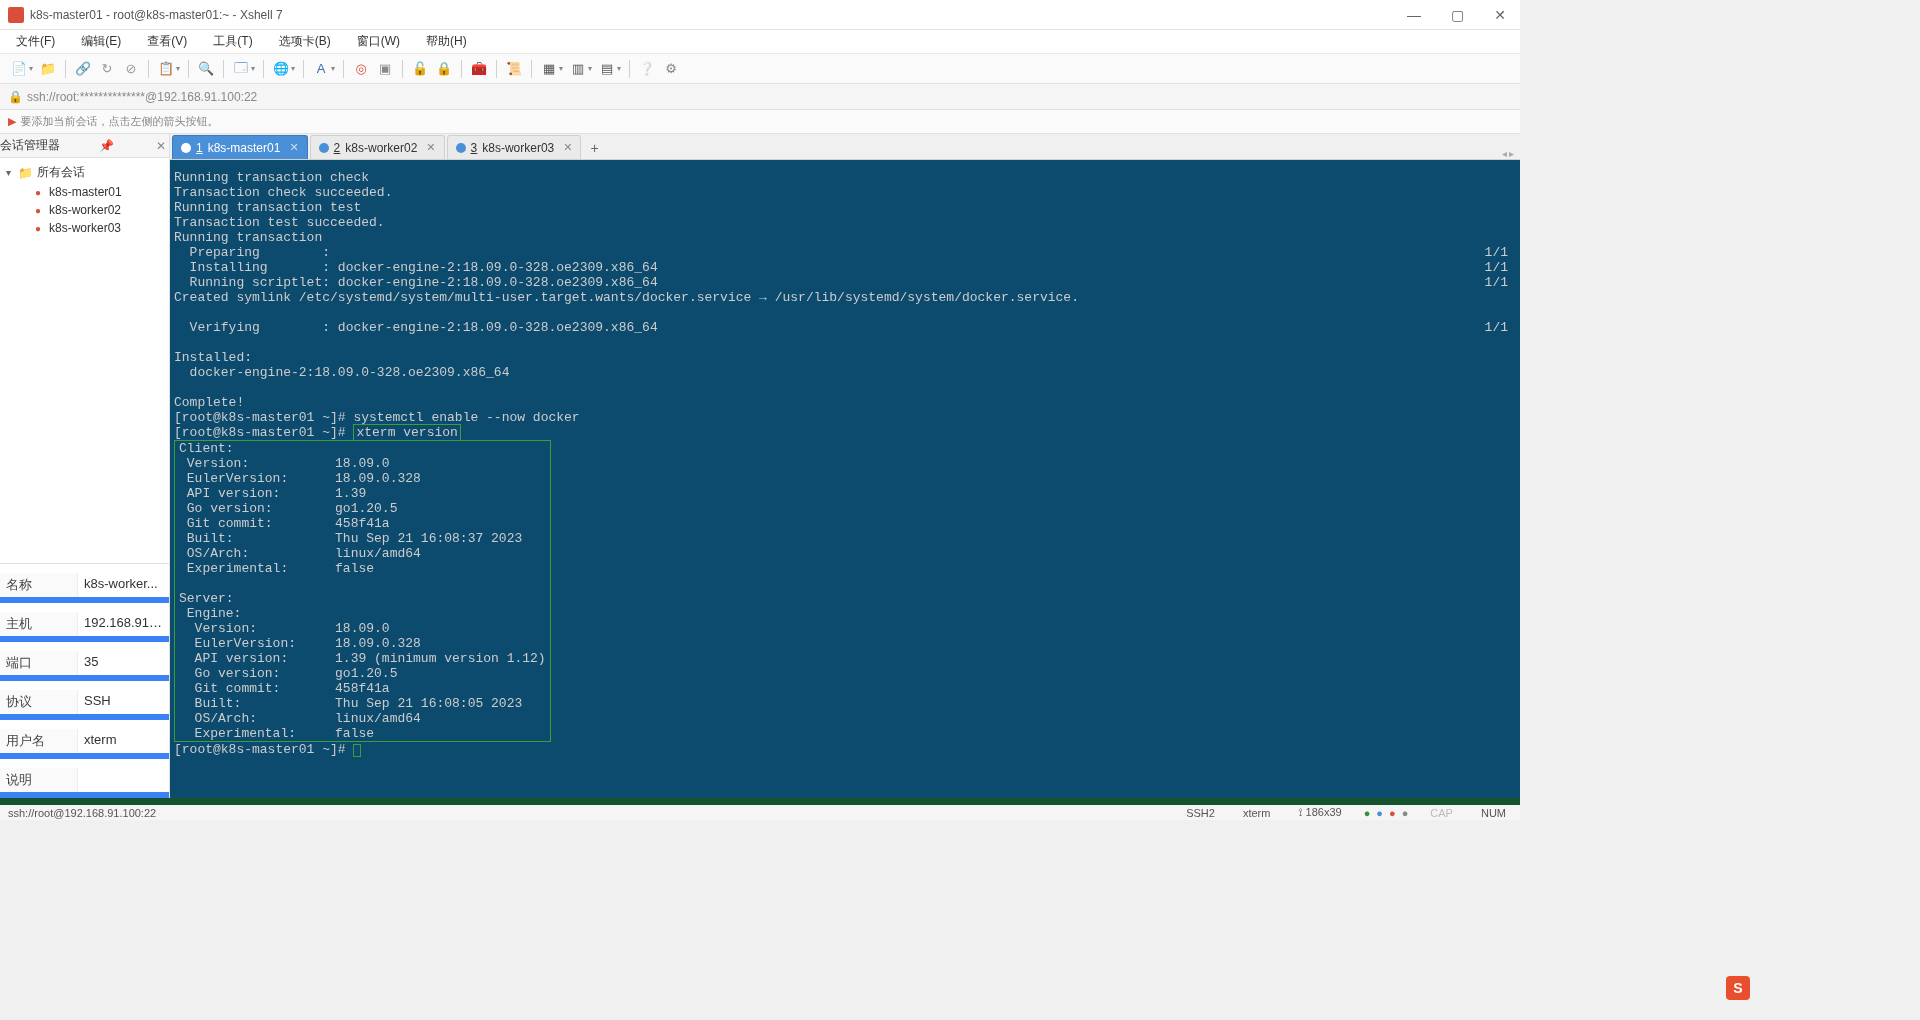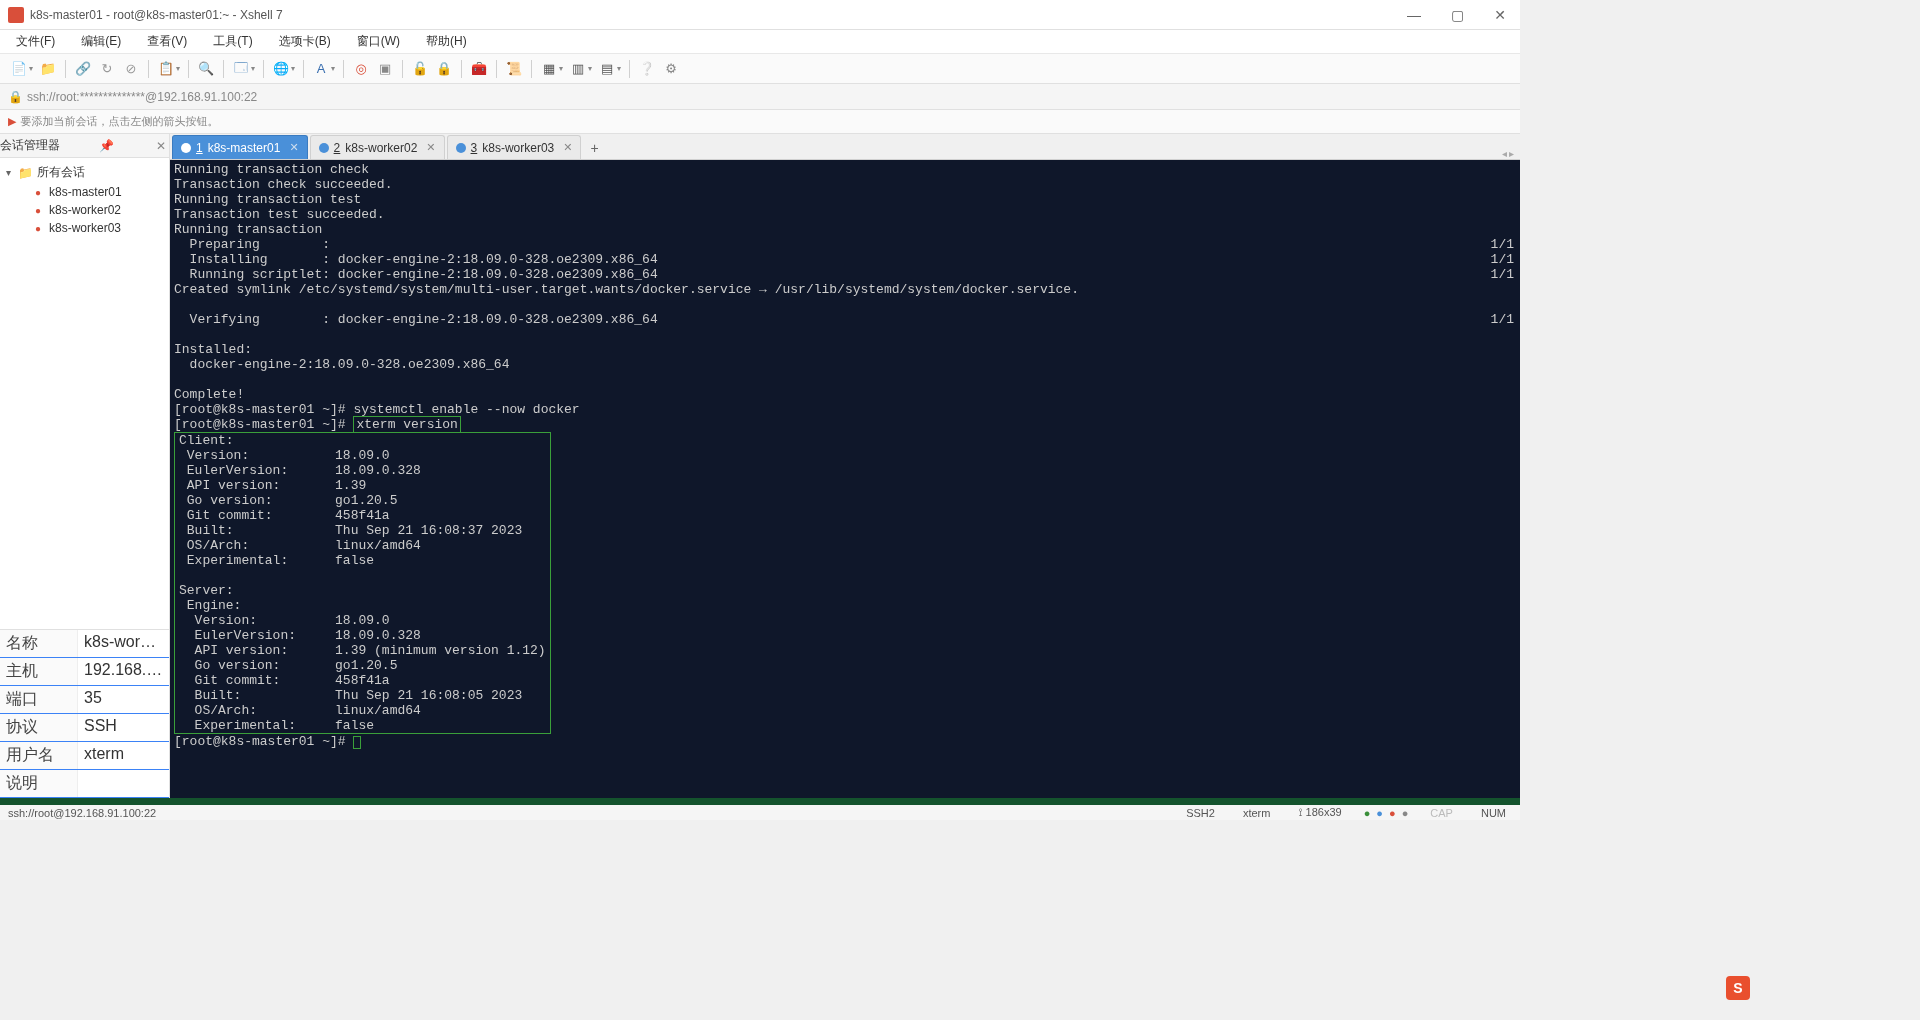--- a/index.html
+++ b/index.html
@@ -33,44 +33,44 @@
 .sidebar-tree { flex: 1; padding: 4px 0; overflow: auto; }
 .tree-item { display: flex; align-items: center; padding: 2px 6px; cursor: pointer; font-size: 12px; }
 .tree-item.root { font-weight: normal; }
 .tree-item .tree-toggle { width: 12px; color: #666; font-size: 10px; }
 .tree-item .tree-icon { width: 16px; height: 14px; margin-right: 3px; display: inline-flex; align-items: center; justify-content: center; }
 .tree-item.child { padding-left: 30px; }
 .folder-icon { color: #f0b04a; }
 .host-icon { color: #d94f3a; font-size: 10px; }
 
 .sidebar-props { border-top: 1px solid #e0e0e0; }
-.prop-row { display: flex; border-bottom: 1px solid #3b82f6; font-size: 16px; }
+.prop-row { display: flex; border-bottom: 6px solid #3b82f6; font-size: 13px; margin-top: 9px; }
 .prop-label { width: 78px; padding: 3px 6px; background: #fafafa; border-right: 1px solid #eee; color: #444; }
 .prop-value { flex: 1; padding: 3px 6px; color: #333; overflow: hidden; text-overflow: ellipsis; white-space: nowrap; }
 
 .content-area { flex: 1; display: flex; flex-direction: column; background: #fff; }
 .tabs-bar { height: 26px; display: flex; align-items: flex-end; background: #f0f0f0; border-bottom: 1px solid #d0d0d0; padding-left: 2px; }
 .tab { height: 24px; display: flex; align-items: center; padding: 0 8px; background: #eaeaea; border: 1px solid #d0d0d0; border-bottom: none; margin-right: 2px; cursor: pointer; border-radius: 3px 3px 0 0; font-size: 12px; gap: 5px; }
 .tab.active { background: #4a90d9; color: #fff; border-color: #3a7bc0; }
 .tab .tab-icon { width: 10px; height: 10px; border-radius: 50%; background: #4a90d9; display: inline-block; }
 .tab.active .tab-icon { background: #fff; }
 .tab .tab-num { text-decoration: underline; }
 .tab .tab-close { font-size: 11px; color: #888; margin-left: 4px; }
 .tab.active .tab-close { color: #cde; }
 .tab-add { width: 22px; height: 22px; display: flex; align-items: center; justify-content: center; cursor: pointer; color: #666; font-size: 14px; }
 .tabs-nav { margin-left: auto; display: flex; gap: 2px; padding-right: 6px; color: #aaa; font-size: 10px; }
 
 .broadcast-bar { height: 24px; background: #fef9e0; border-bottom: 1px solid #e8dca0; display: flex; align-items: center; padding: 0 10px; font-size: 12px; color: #666; }
 .broadcast-bar .off-btn { margin-left: auto; padding: 1px 8px; border: 1px solid #bbb; background: #f5f5f5; cursor: pointer; font-size: 11px; }
 
-.terminal { flex: 1; background: #0f172a; color: #ccc; font-family: "Consolas", "Courier New", monospace; font-size: 13px; line-height: 15px; padding: 2px 4px; overflow: auto; white-space: pre; position: relative; }
+.terminal { flex: 1; background: #0c4a6e; color: #ccc; font-family: "Consolas", "Courier New", monospace; font-size: 13px; line-height: 15px; padding: 10px 4px; overflow: auto; white-space: pre; position: relative; }
 .terminal .cmd-box { border: 1px solid #3a9f3a; padding: 0 2px; }
 .terminal .output-box { border: 1px solid #3a9f3a; display: inline-block; padding: 0 4px; }
 .terminal .cursor { display: inline-block; width: 8px; height: 13px; border: 1px solid #3a9f3a; vertical-align: text-bottom; }
-.term-right { position: absolute; right: 6px; }
+.term-right { position: absolute; right: 12px; }
 
 .statusbar { height: 22px; background: #f5f5f5; border-top: 7px solid #14532d; display: flex; align-items: center; padding: 0 8px; font-size: 11px; color: #555; gap: 16px; }
 .statusbar .st-left { flex: 1; }
 .statusbar .st-seg { padding: 0 6px; }
 .statusbar .st-icons { display: flex; gap: 6px; align-items: center; }
 
 .ime-badge { position: fixed; right: 170px; bottom: 20px; width: 24px; height: 24px; background: #e94f2e; border-radius: 4px; color: #fff; display: flex; align-items: center; justify-content: center; font-size: 14px; font-weight: bold; }
 </style>
 </head>
 <body>

